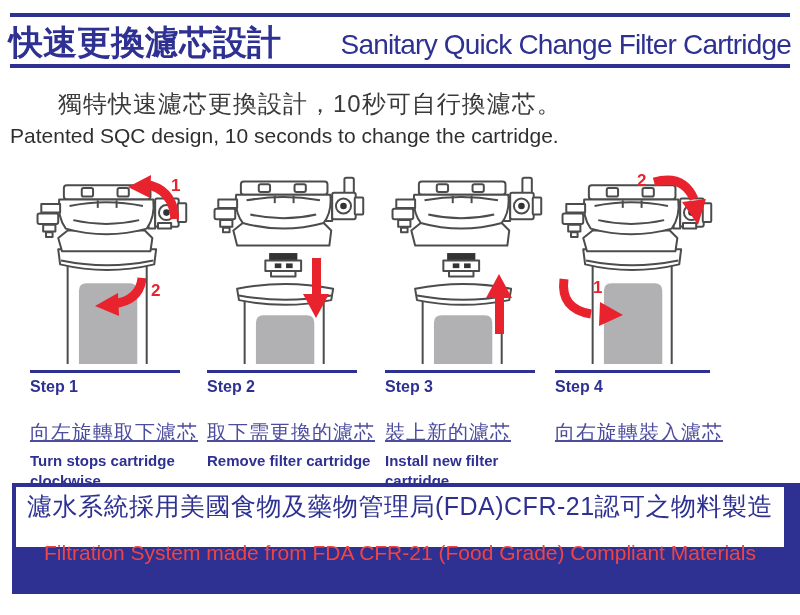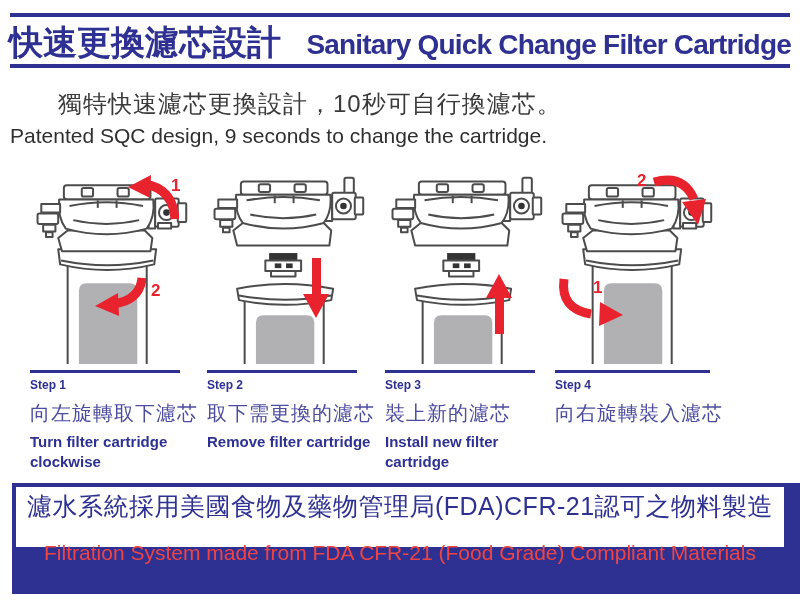--- a/index.html
+++ b/index.html
@@ -8,34 +8,34 @@
     background:#ffffff;
     font-family:"Liberation Sans", sans-serif;
     -webkit-font-smoothing:antialiased;
   }
   
   .rule{position:absolute;left:10px;width:780px;height:4px;background:#2e3192;}
   .rule-top{top:13px;}
   .rule-bottom{top:64px;}
   .title-row{position:absolute;left:9px;top:20px;width:782px;display:flex;justify-content:space-between;align-items:baseline;text-align:center;}
   .title-zh{font-size:34px;font-weight:bold;color:#2e3192;letter-spacing:0px;}
-  .title-en{font-size:28px;font-weight:bold;color:#2e3192;letter-spacing:-0.8px;}
+  .title-en{font-size:28px;font-weight:normal;color:#2e3192;letter-spacing:-0.8px;}
   
   .intro-zh{position:absolute;left:10px;top:88px;font-size:24px;color:#3a3a3a;letter-spacing:1px;margin-left:48px;}
   .intro-en{position:absolute;left:10px;top:124px;font-size:21px;color:#2f2f2f;}
   
   .col{position:absolute;top:170px;width:172px;}
   .col-1{left:30px;} .col-2{left:207px;} .col-3{left:385px;} .col-4{left:555px;width:195px;}
   .illo{position:relative;width:160px;height:200px;}
   .illo svg.filter{display:block;}
   .filter path,.filter rect,.filter line,.filter circle{vector-effect:non-scaling-stroke;}
   .step-line{width:150px;height:3px;background:#2e3192;margin-top:0px;}
   .col-4 .step-line{width:155px;}
-  .step-label{font-size:12px;font-weight:bold;color:#2e3192;margin-top:5px;}
-  .step-zh{font-size:20px;color:#4d4da0;margin-top:8px;letter-spacing:1px;}
+  .step-label{font-size:16px;font-weight:bold;color:#2e3192;margin-top:5px;}
+  .step-zh{font-size:20px;color:#4d4da0;margin-top:23px;letter-spacing:1px;text-decoration:underline;}
   .step-en{font-size:15px;font-weight:bold;color:#2e3192;margin-top:5px;line-height:1.35;}
   .arrow{position:absolute;z-index:3;}
   .arrow-num{position:absolute;z-index:4;font-size:17px;font-weight:bold;color:#e8232d;}
   
   .fda-outer{position:absolute;left:12px;top:483px;width:776px;height:111px;background:#2e3192;padding-left:36px;}
   .fda-inner{position:absolute;left:4px;top:4px;width:768px;height:60px;background:#ffffff;text-align:center;}
   .fda-zh{font-size:25px;color:#2e3192;margin-top:3px;letter-spacing:0.5px;}
   .fda-en{font-size:21px;color:#ef4444;margin-top:18px;}
   .made-row{position:absolute;left:0;bottom:11px;width:100%;text-align:center;color:#ffffff;}
   .made-zh{font-size:21px;font-weight:bold;letter-spacing:1px;}
@@ -45,21 +45,21 @@
 <body>
 
 <div class="rule rule-top"></div>
 <div class="title-row">
   <span class="title-zh">快速更換濾芯設計</span>
   <span class="title-en">Sanitary Quick Change Filter Cartridge</span>
 </div>
 <div class="rule rule-bottom"></div>
 
 <div class="intro-zh">獨特快速濾芯更換設計，10秒可自行換濾芯。</div>
-<div class="intro-en">Patented SQC design, 9 seconds to change the cartridge.</div>
+<div class="intro-en">Patented SQC design, 10 seconds to change the cartridge.</div>
 
 <div class="col col-1">
   <div class="illo">
     <svg class="filter" viewBox="0 0 170 200" width="160" height="200" fill="none" stroke="#4c4c4c" stroke-width="2" stroke-linejoin="round">
       <path d="M40,92 L40,200 M124,92 L124,200"></path>
       <path d="M52,200 L52,122 Q52,114 60,114 L106,114 Q114,114 114,122 L114,200 Z" fill="#b1b1b3" stroke="none"></path>
       <path d="M30,78 L134,78 L132,94 Q82,106 32,94 Z" fill="#fff"></path>
       <path d="M33,90 Q82,100 131,90"></path>
       <path d="M40,58 L122,58 L130,66 L128,80 L34,80 L30,66 Z" fill="#fff"></path>
       <rect x="36" y="10" width="92" height="15" rx="3" fill="#fff"></rect>
@@ -88,21 +88,21 @@
     <span class="arrow-num" style="left:141px;top:6px;">1</span>
     <svg class="arrow" style="left:58px;top:103px;" width="58" height="44" viewBox="0 0 58 44">
       <path d="M54,5 Q52,27 26,31" stroke="#e8232d" stroke-width="9" fill="none"></path>
       <polygon points="7,33 30,20 31,43" fill="#e8232d"></polygon>
     </svg>
     <span class="arrow-num" style="left:121px;top:111px;">2</span>
   </div>
   <div class="step-line"></div>
   <div class="step-label">Step 1</div>
   <div class="step-zh">向左旋轉取下濾芯</div>
-  <div class="step-en">Turn filter cartridge clockwise</div>
+  <div class="step-en">Turn stops cartridge clockwise</div>
 </div>
 
 <div class="col col-2">
   <div class="illo">
     <svg class="filter" viewBox="0 0 170 200" width="160" height="200" fill="none" stroke="#4c4c4c" stroke-width="2" stroke-linejoin="round">
       <path d="M40,128 L40,200 M124,128 L124,200"></path>
       <path d="M52,200 L52,156 Q52,148 60,148 L106,148 Q114,148 114,156 L114,200 Z" fill="#b1b1b3" stroke="none"></path>
       <path d="M32,120 Q83,110 134,120 L132,132 Q82,142 34,132 Z" fill="#fff"></path>
       <path d="M34,127 Q83,136 132,127"></path>
       <rect x="66" y="82" width="30" height="8" fill="#333" stroke="none"></rect>

